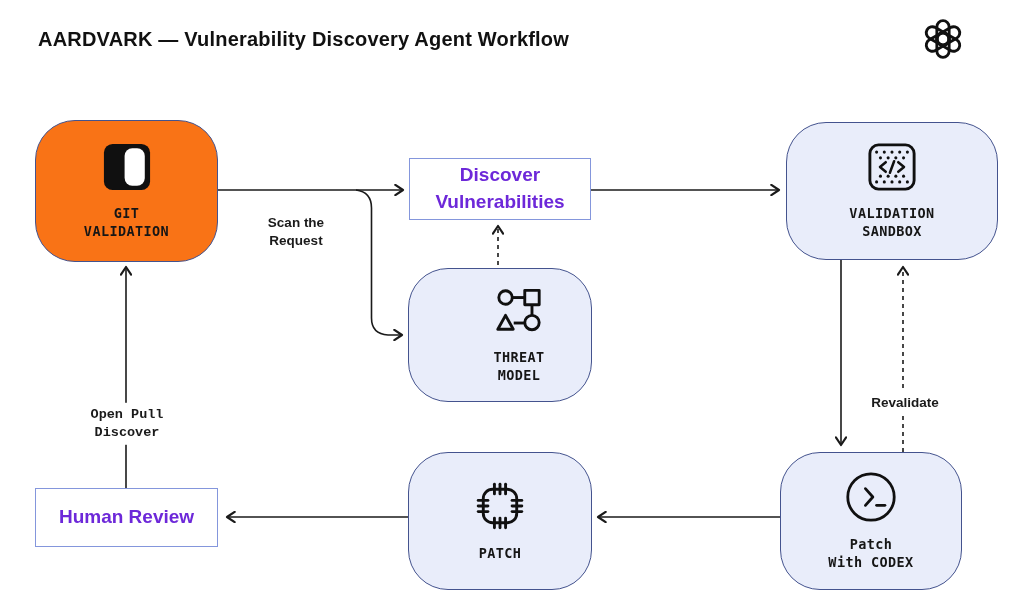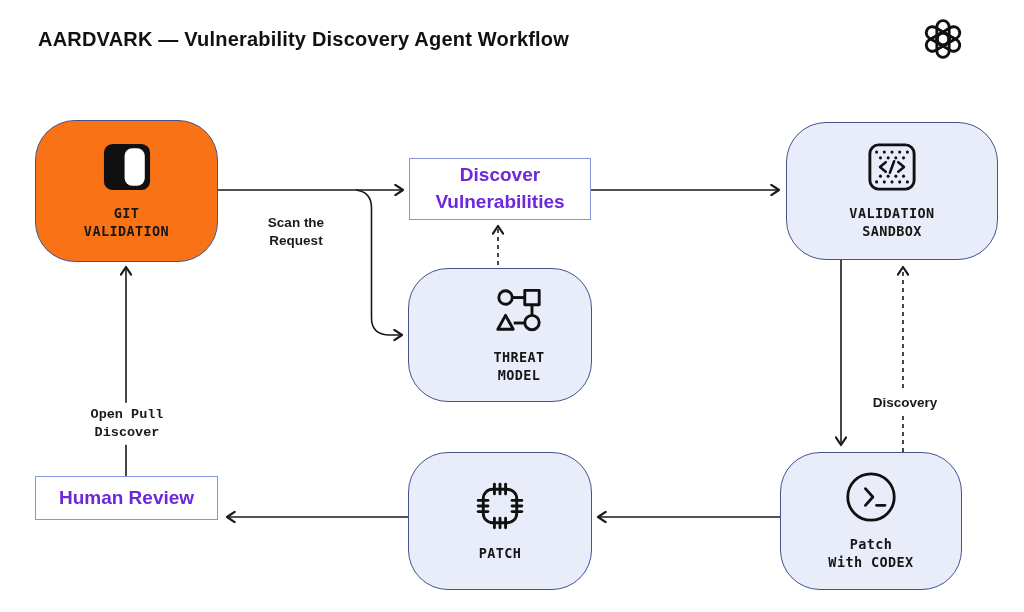--- a/index.html
+++ b/index.html
@@ -201,33 +201,33 @@
             <path d="M41 28 L51.5 28"></path>
             <path d="M41 34 L51.5 34"></path>
         </g>
       </svg>
     </span>
     <div class="nlabel">
       <span>PATCH</span>
     </div>
   </div>
 
-  <div class="box" style="left:35px;top:476px;width:183px;height:44px;text-align:right;">
+  <div class="box" style="left:35px;top:488px;width:183px;height:59px;text-align:right;">
     <div>
       <span>Human Review</span>
     </div>
   </div>
 
   <div class="edge-label" style="left:296px;top:189px;">
     <span>Scan the</span>
     <span>Request</span>
   </div>
 
   <div class="edge-label" style="left:905px;top:360px;">
-    <span>Discovery</span>
+    <span>Revalidate</span>
   </div>
 
   <div class="edge-label" style="left:127px;top:381px;font-family:Liberation Mono, monospace;">
     <span>Open Pull</span>
     <span>Discover</span>
   </div>
 
 </div>
 
 </body></html>

